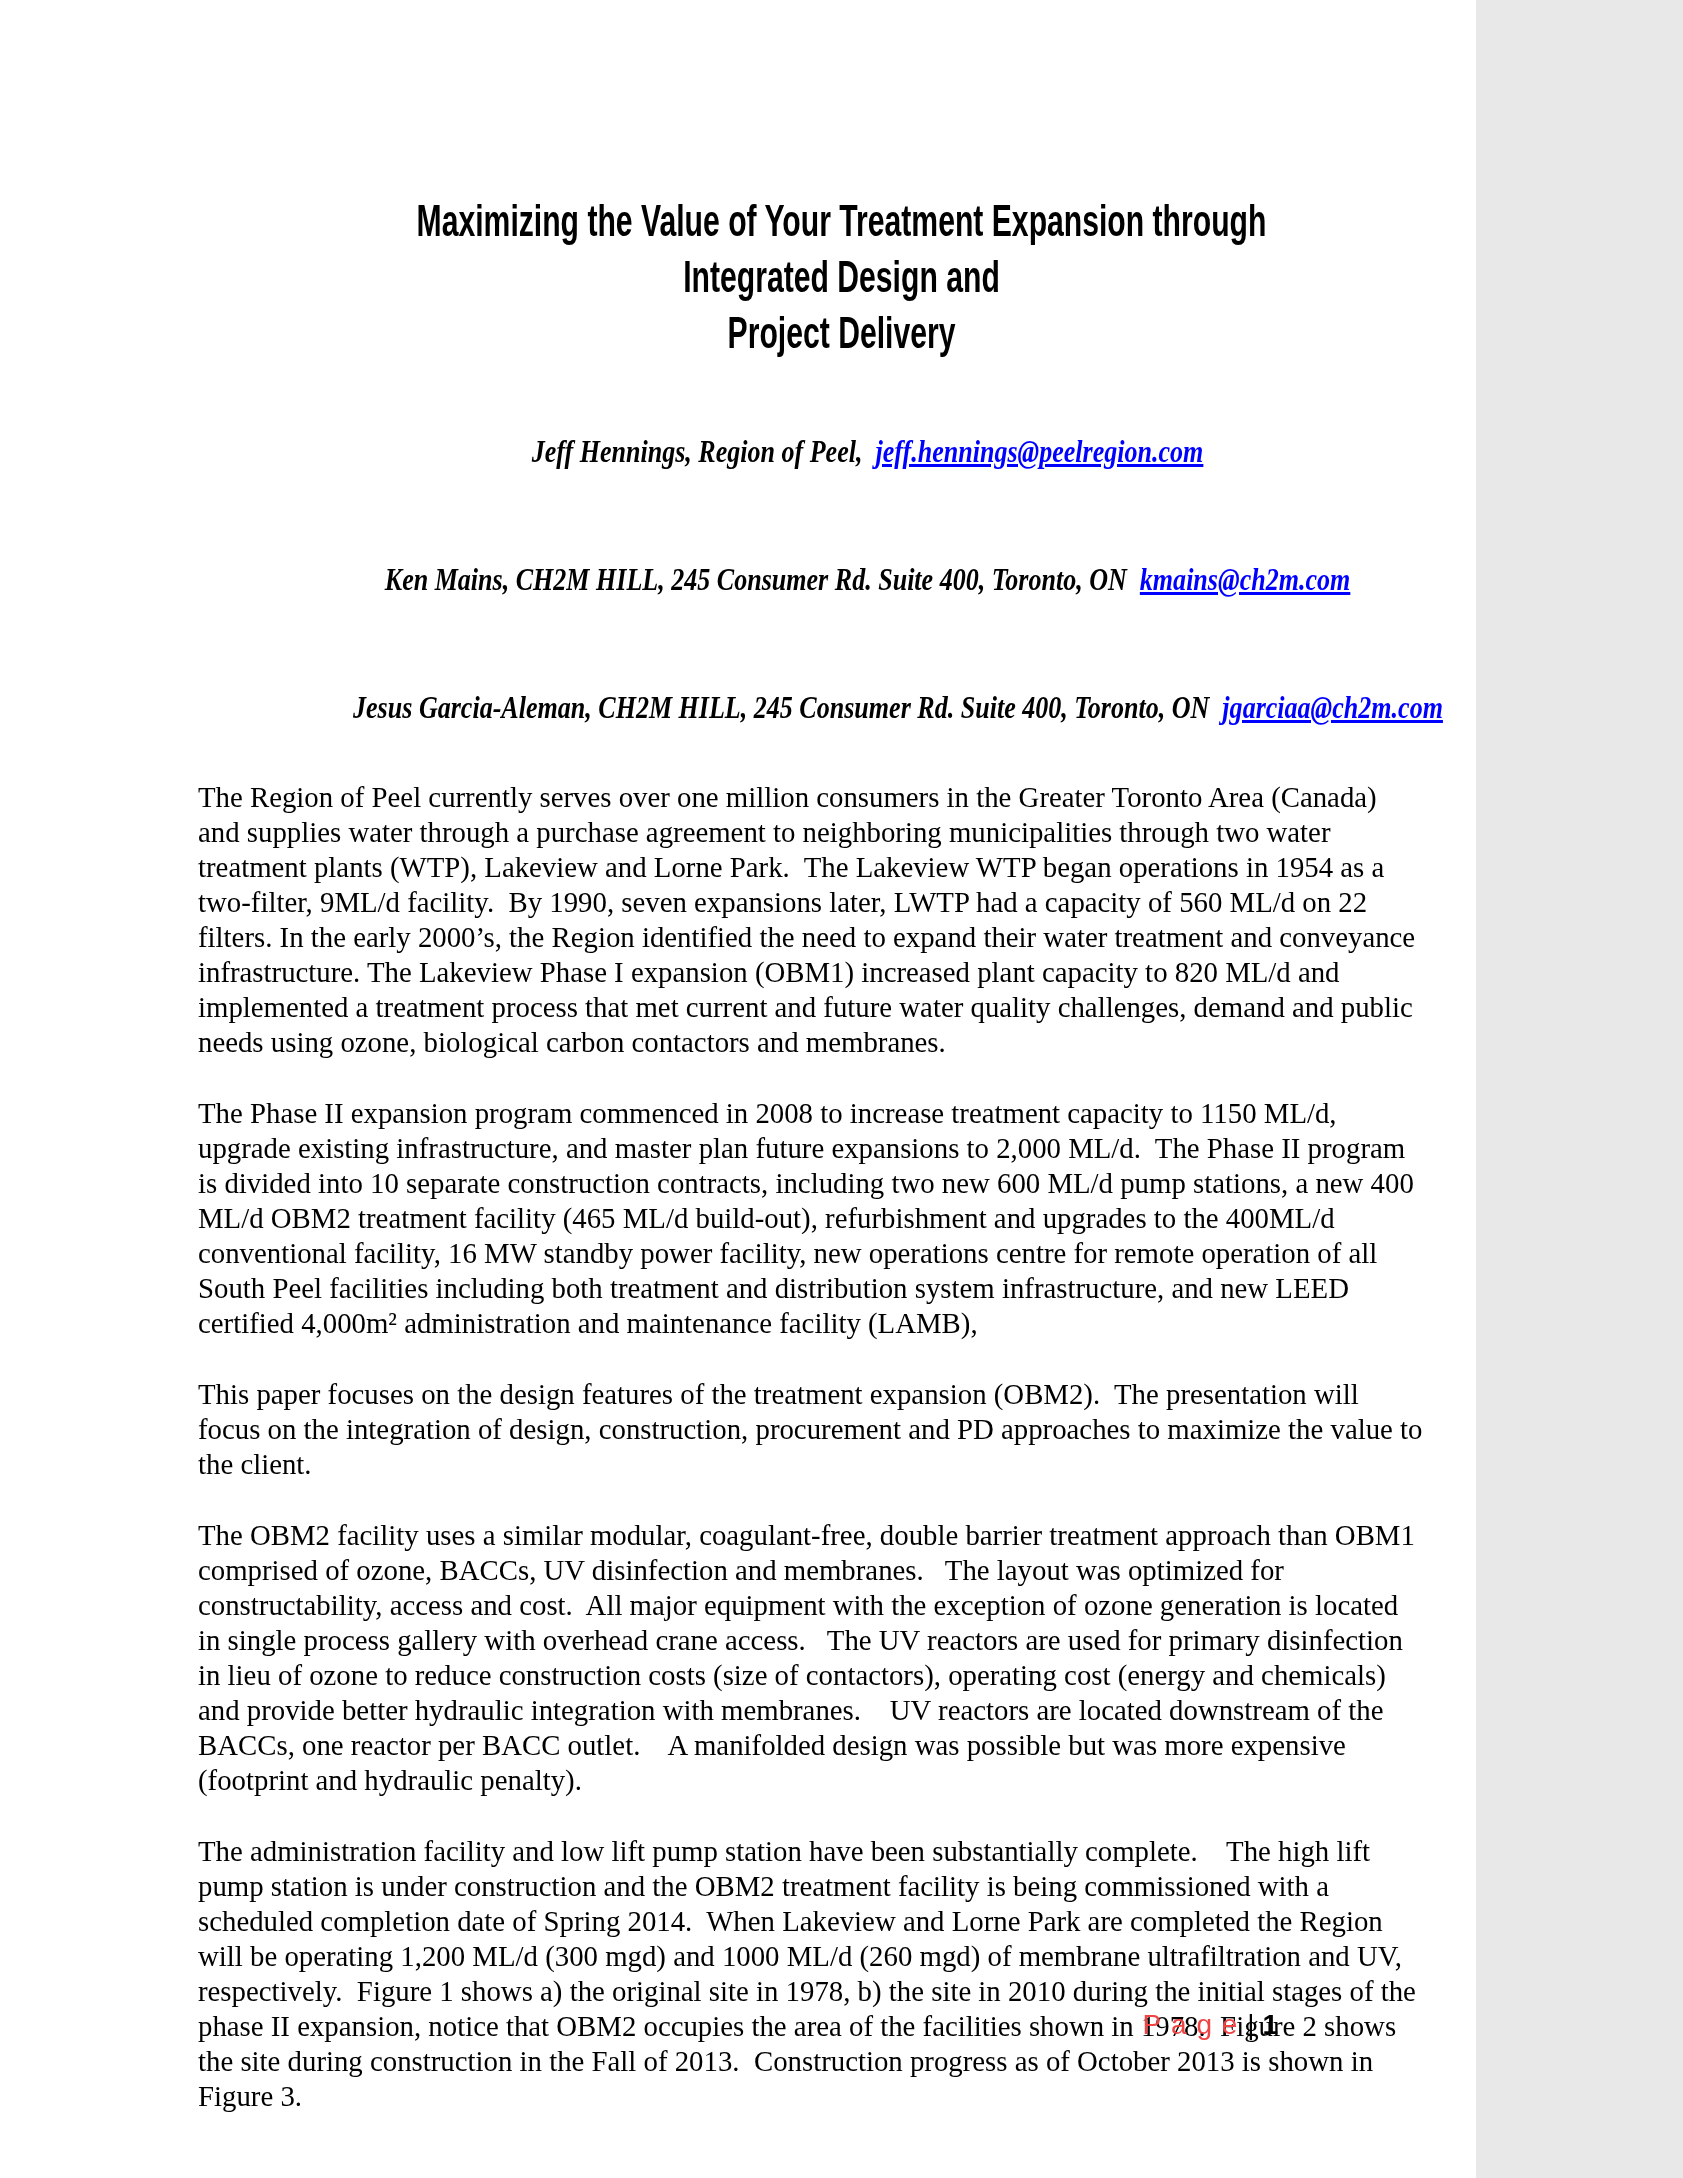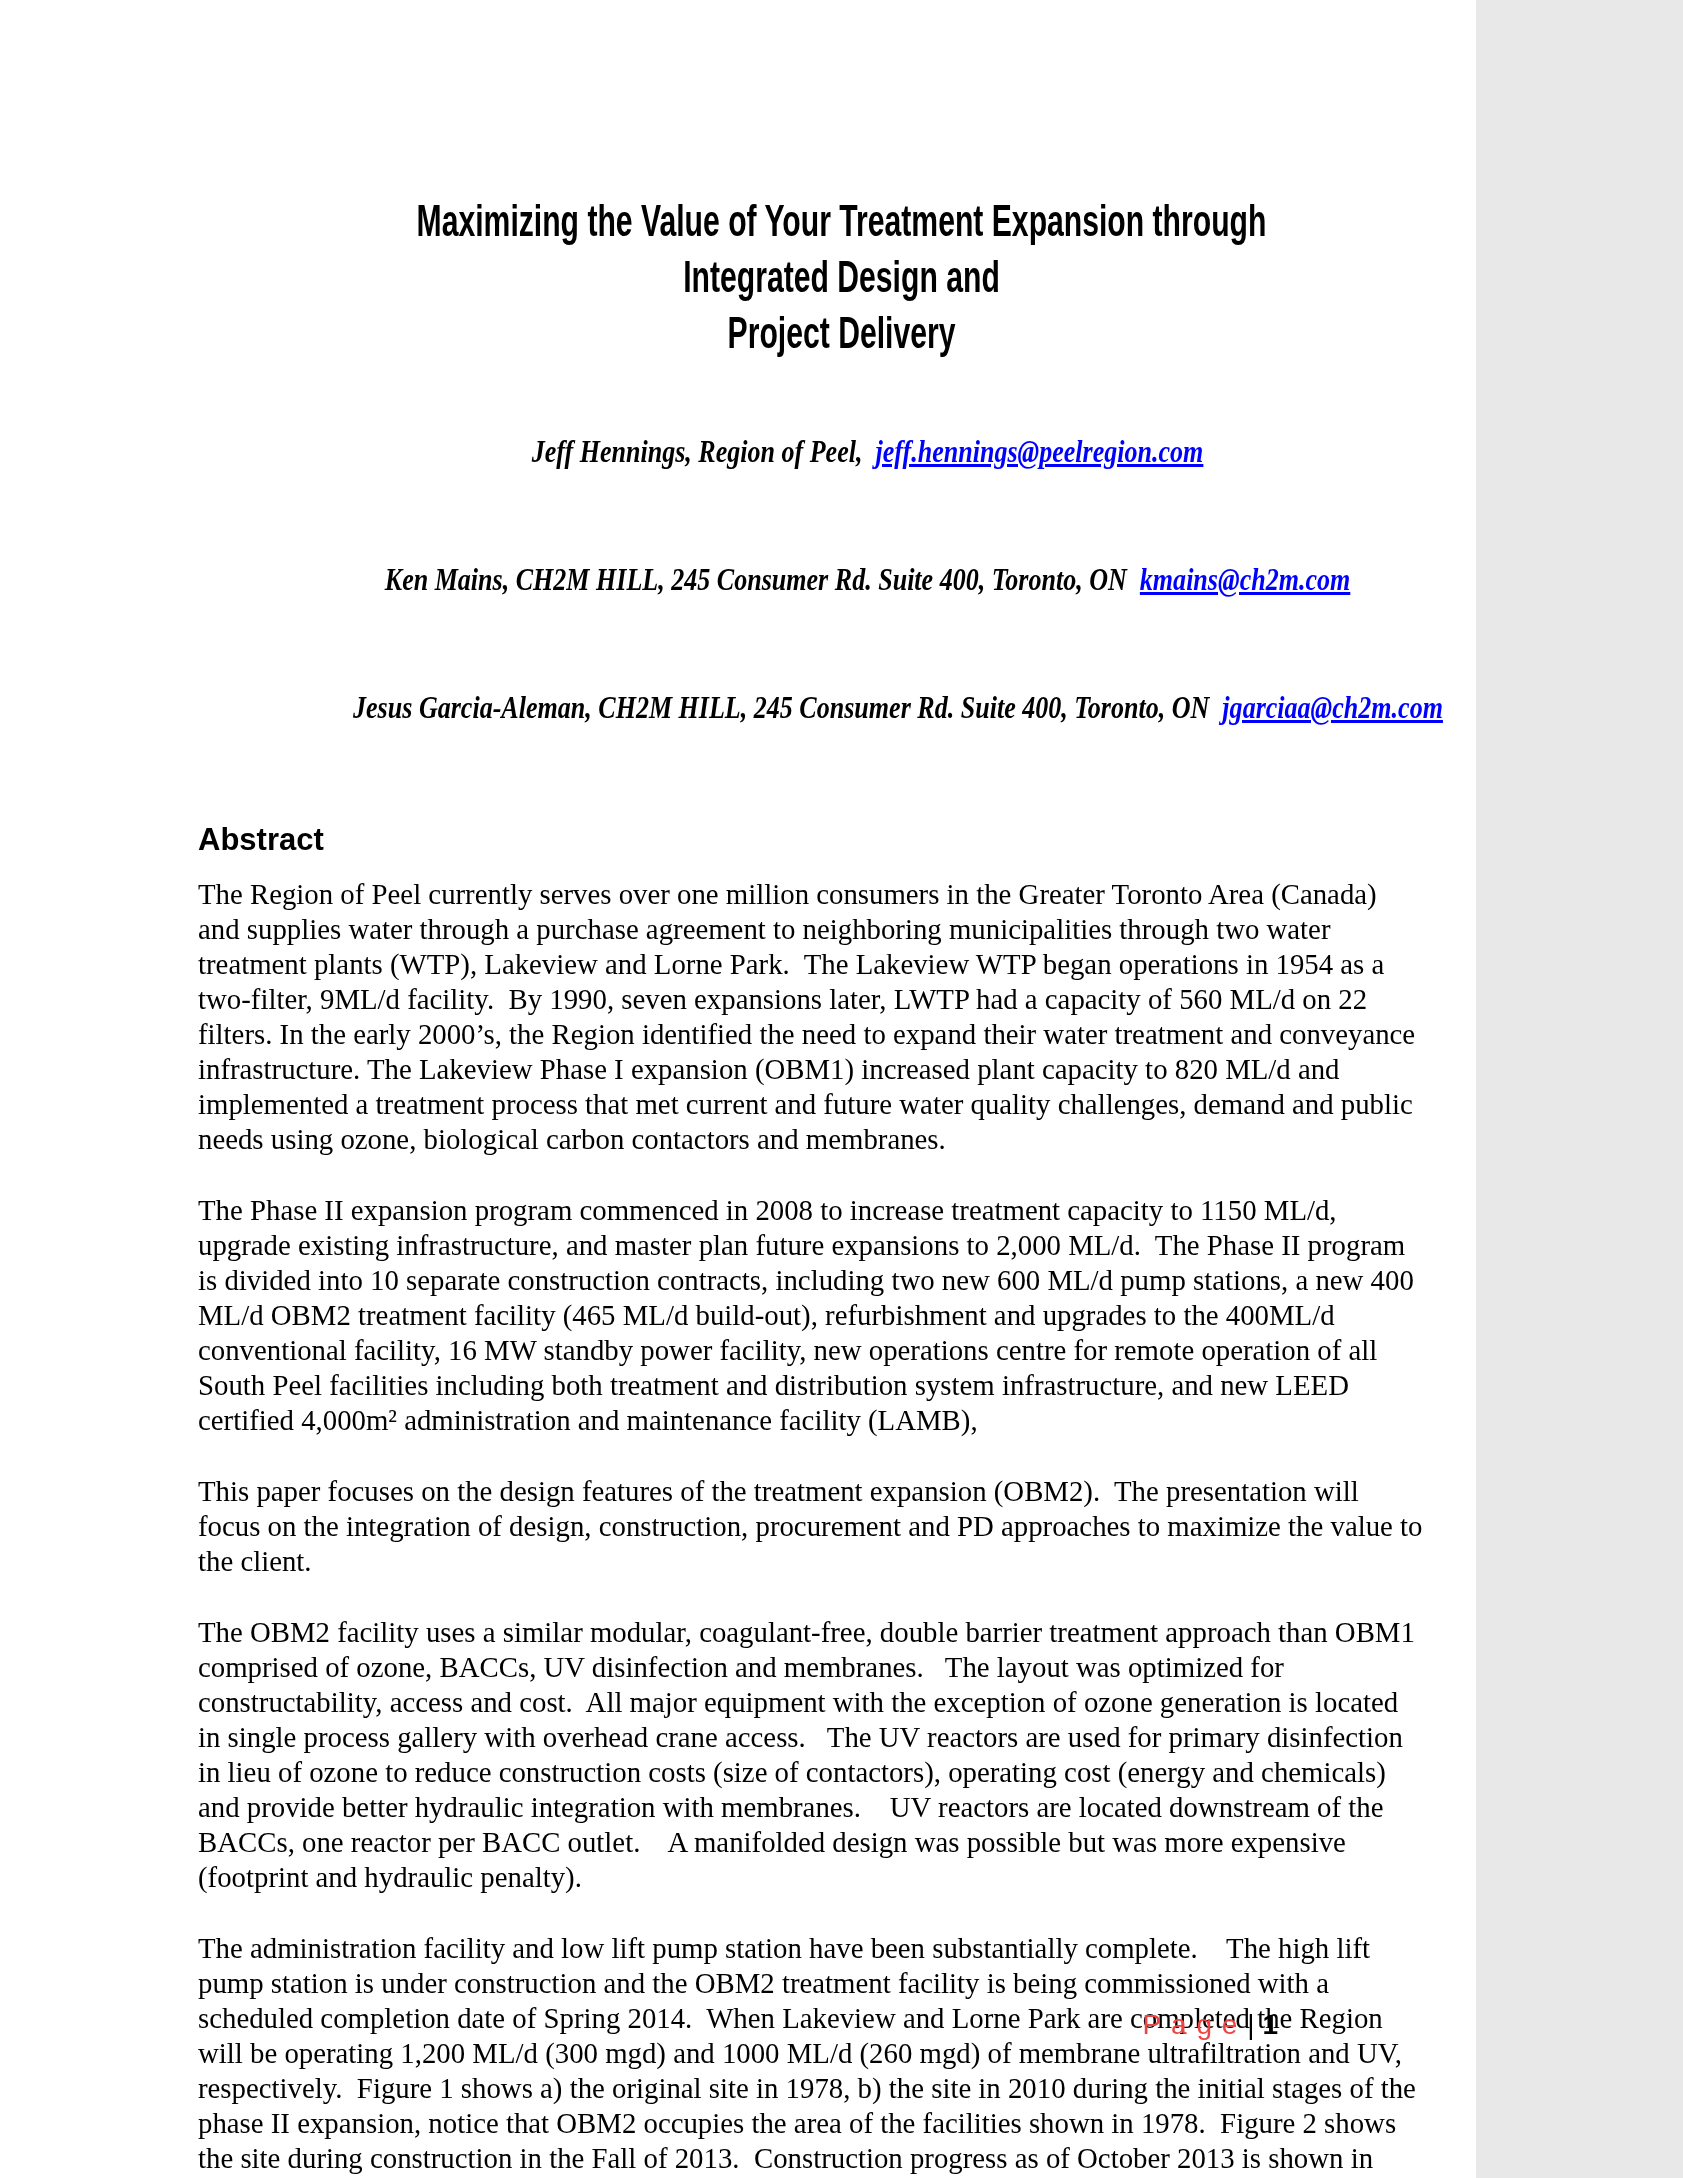--- a/index.html
+++ b/index.html
@@ -102,21 +102,20 @@
         <span>Jeff Hennings, Region of Peel,  </span><a class="author-email">jeff.hennings@peelregion.com</a>
       </div>
       <div class="author-line">
         <span>Ken Mains, CH2M HILL, 245 Consumer Rd. Suite 400, Toronto, ON  </span><a class="author-email">kmains@ch2m.com</a>
       </div>
       <div class="author-line">
         <span>Jesus Garcia-Aleman, CH2M HILL, 245 Consumer Rd. Suite 400, Toronto, ON  </span><a class="author-email">jgarciaa@ch2m.com</a>
       </div>
     </div>
 
-    <div class="abstract-heading">Abstract</div>
 
     <div class="para">The Region of Peel currently serves over one million consumers in the Greater Toronto Area (Canada)
 and supplies water through a purchase agreement to neighboring municipalities through two water
 treatment plants (WTP), Lakeview and Lorne Park.  The Lakeview WTP began operations in 1954 as a
 two-filter, 9ML/d facility.  By 1990, seven expansions later, LWTP had a capacity of 560 ML/d on 22
 filters. In the early 2000’s, the Region identified the need to expand their water treatment and conveyance
 infrastructure. The Lakeview Phase I expansion (OBM1) increased plant capacity to 820 ML/d and
 implemented a treatment process that met current and future water quality challenges, demand and public
 needs using ozone, biological carbon contactors and membranes.</div>
 

